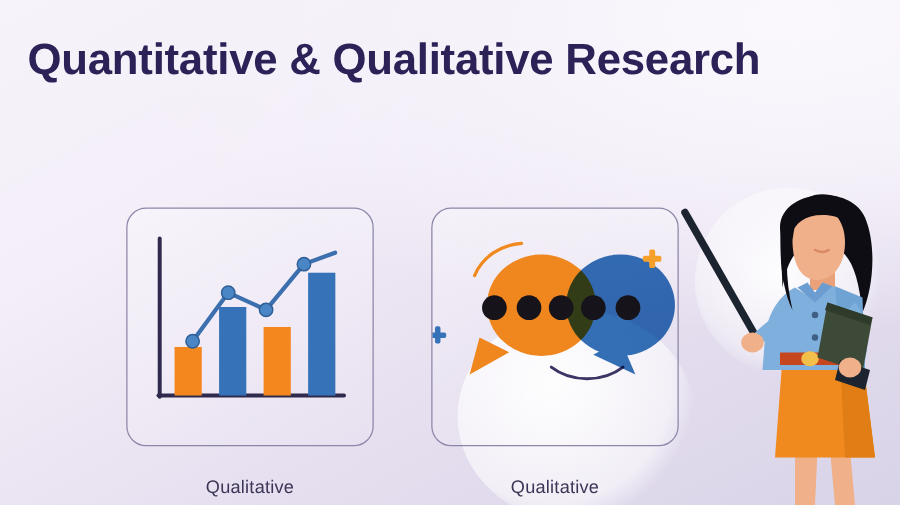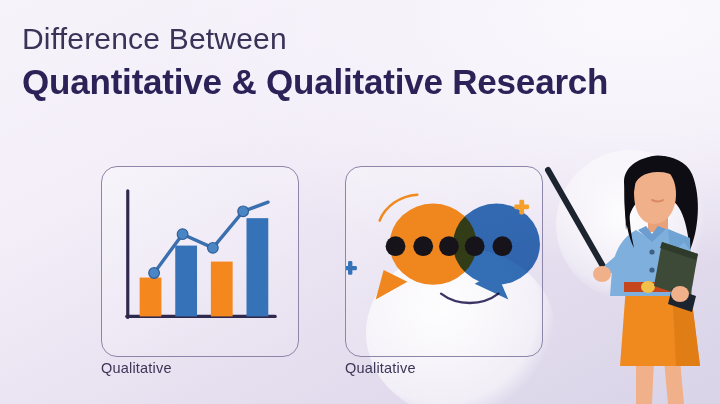--- a/index.html
+++ b/index.html
@@ -39,42 +39,41 @@
   
   .card{
     position:absolute;width:198px;height:191px;
     border:1.4px solid #8e86a8;border-radius:16px;
     background:linear-gradient(150deg,rgba(255,255,255,.30),rgba(255,255,255,.04));
     box-sizing:border-box;
   }
   #card-qual{left:101px;top:166px;}
   #card-quant{left:345px;top:166px;}
   .caption{
-    position:absolute;width:198px;text-align:left;top:360px;
+    position:absolute;width:198px;text-align:center;top:382px;
     font-size:14.5px;color:#3c3556;letter-spacing:.2px;
   }
   #cap-qual{left:101px;}
   #cap-quant{left:345px;}
 
   svg{display:block;}
   .svgfill{position:absolute;left:0;top:0;width:100%;height:100%;}
 
   
   #teacher{position:absolute;left:540px;top:146px;width:180px;height:258px;}
 </style>
 </head>
 <body>
 
 <div id="stage">
 
   <div class="blob blob-a"></div>
   <div class="blob blob-b"></div>
 
   <div class="head">
-    <div class="kicker">Difference Between</div>
     <div class="title">Quantitative &amp; Qualitative Research</div>
   </div>
 
   <div class="card" id="card-qual">
     <svg class="svgfill" viewBox="0 0 198 191">
 
       <path d="M26 24 L26 152" stroke="#2f2a4d" stroke-width="3.2" fill="none" stroke-linecap="round"></path>
       <path d="M25 151 L175 151" stroke="#2f2a4d" stroke-width="3.2" fill="none" stroke-linecap="round"></path>
 
       <rect x="38" y="111.74545454545455" width="22" height="39.25454545454545" fill="#f5871f"></rect>

